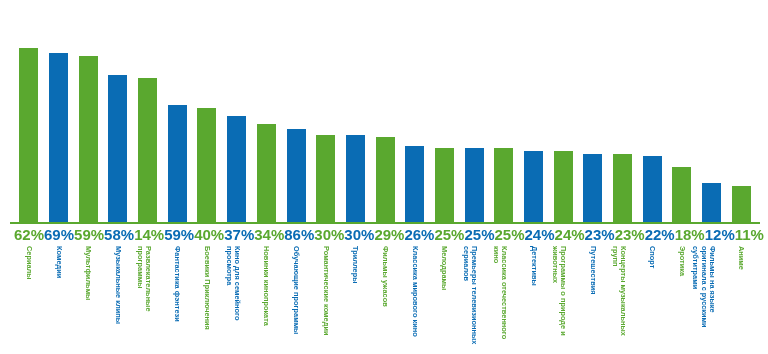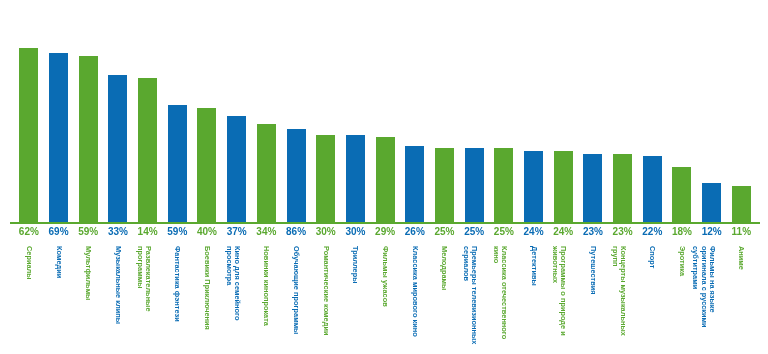--- a/index.html
+++ b/index.html
@@ -105,21 +105,21 @@
     left: 14px;
     top: 180px;
     width: 742px;
     height: 18px;
     display: flex;
     justify-content: space-between;
   }
   .value-cell {
     flex: 1 1 0;
     text-align: center;
-    font-size: 10px;
+    font-size: 15px;
     font-weight: bold;
     white-space: nowrap;
   }
   .value-cell.green { color: #5aa82f; }
   .value-cell.blue  { color: #0a6cb4; }
 
   
   #categories-row {
     position: absolute;
     left: 14px;
@@ -232,21 +232,21 @@
         </div>
         <div class="bar-col">
           <div class="bar green" style="height: 36px;"></div>
         </div>
       </div>
     <div id="axis-line"></div>
     <div id="values-row">
         <div class="value-cell green">62%</div>
         <div class="value-cell blue">69%</div>
         <div class="value-cell green">59%</div>
-        <div class="value-cell blue">33%</div>
+        <div class="value-cell blue">58%</div>
         <div class="value-cell green">14%</div>
         <div class="value-cell blue">59%</div>
         <div class="value-cell green">40%</div>
         <div class="value-cell blue">37%</div>
         <div class="value-cell green">34%</div>
         <div class="value-cell blue">86%</div>
         <div class="value-cell green">30%</div>
         <div class="value-cell blue">30%</div>
         <div class="value-cell green">29%</div>
         <div class="value-cell blue">26%</div>

